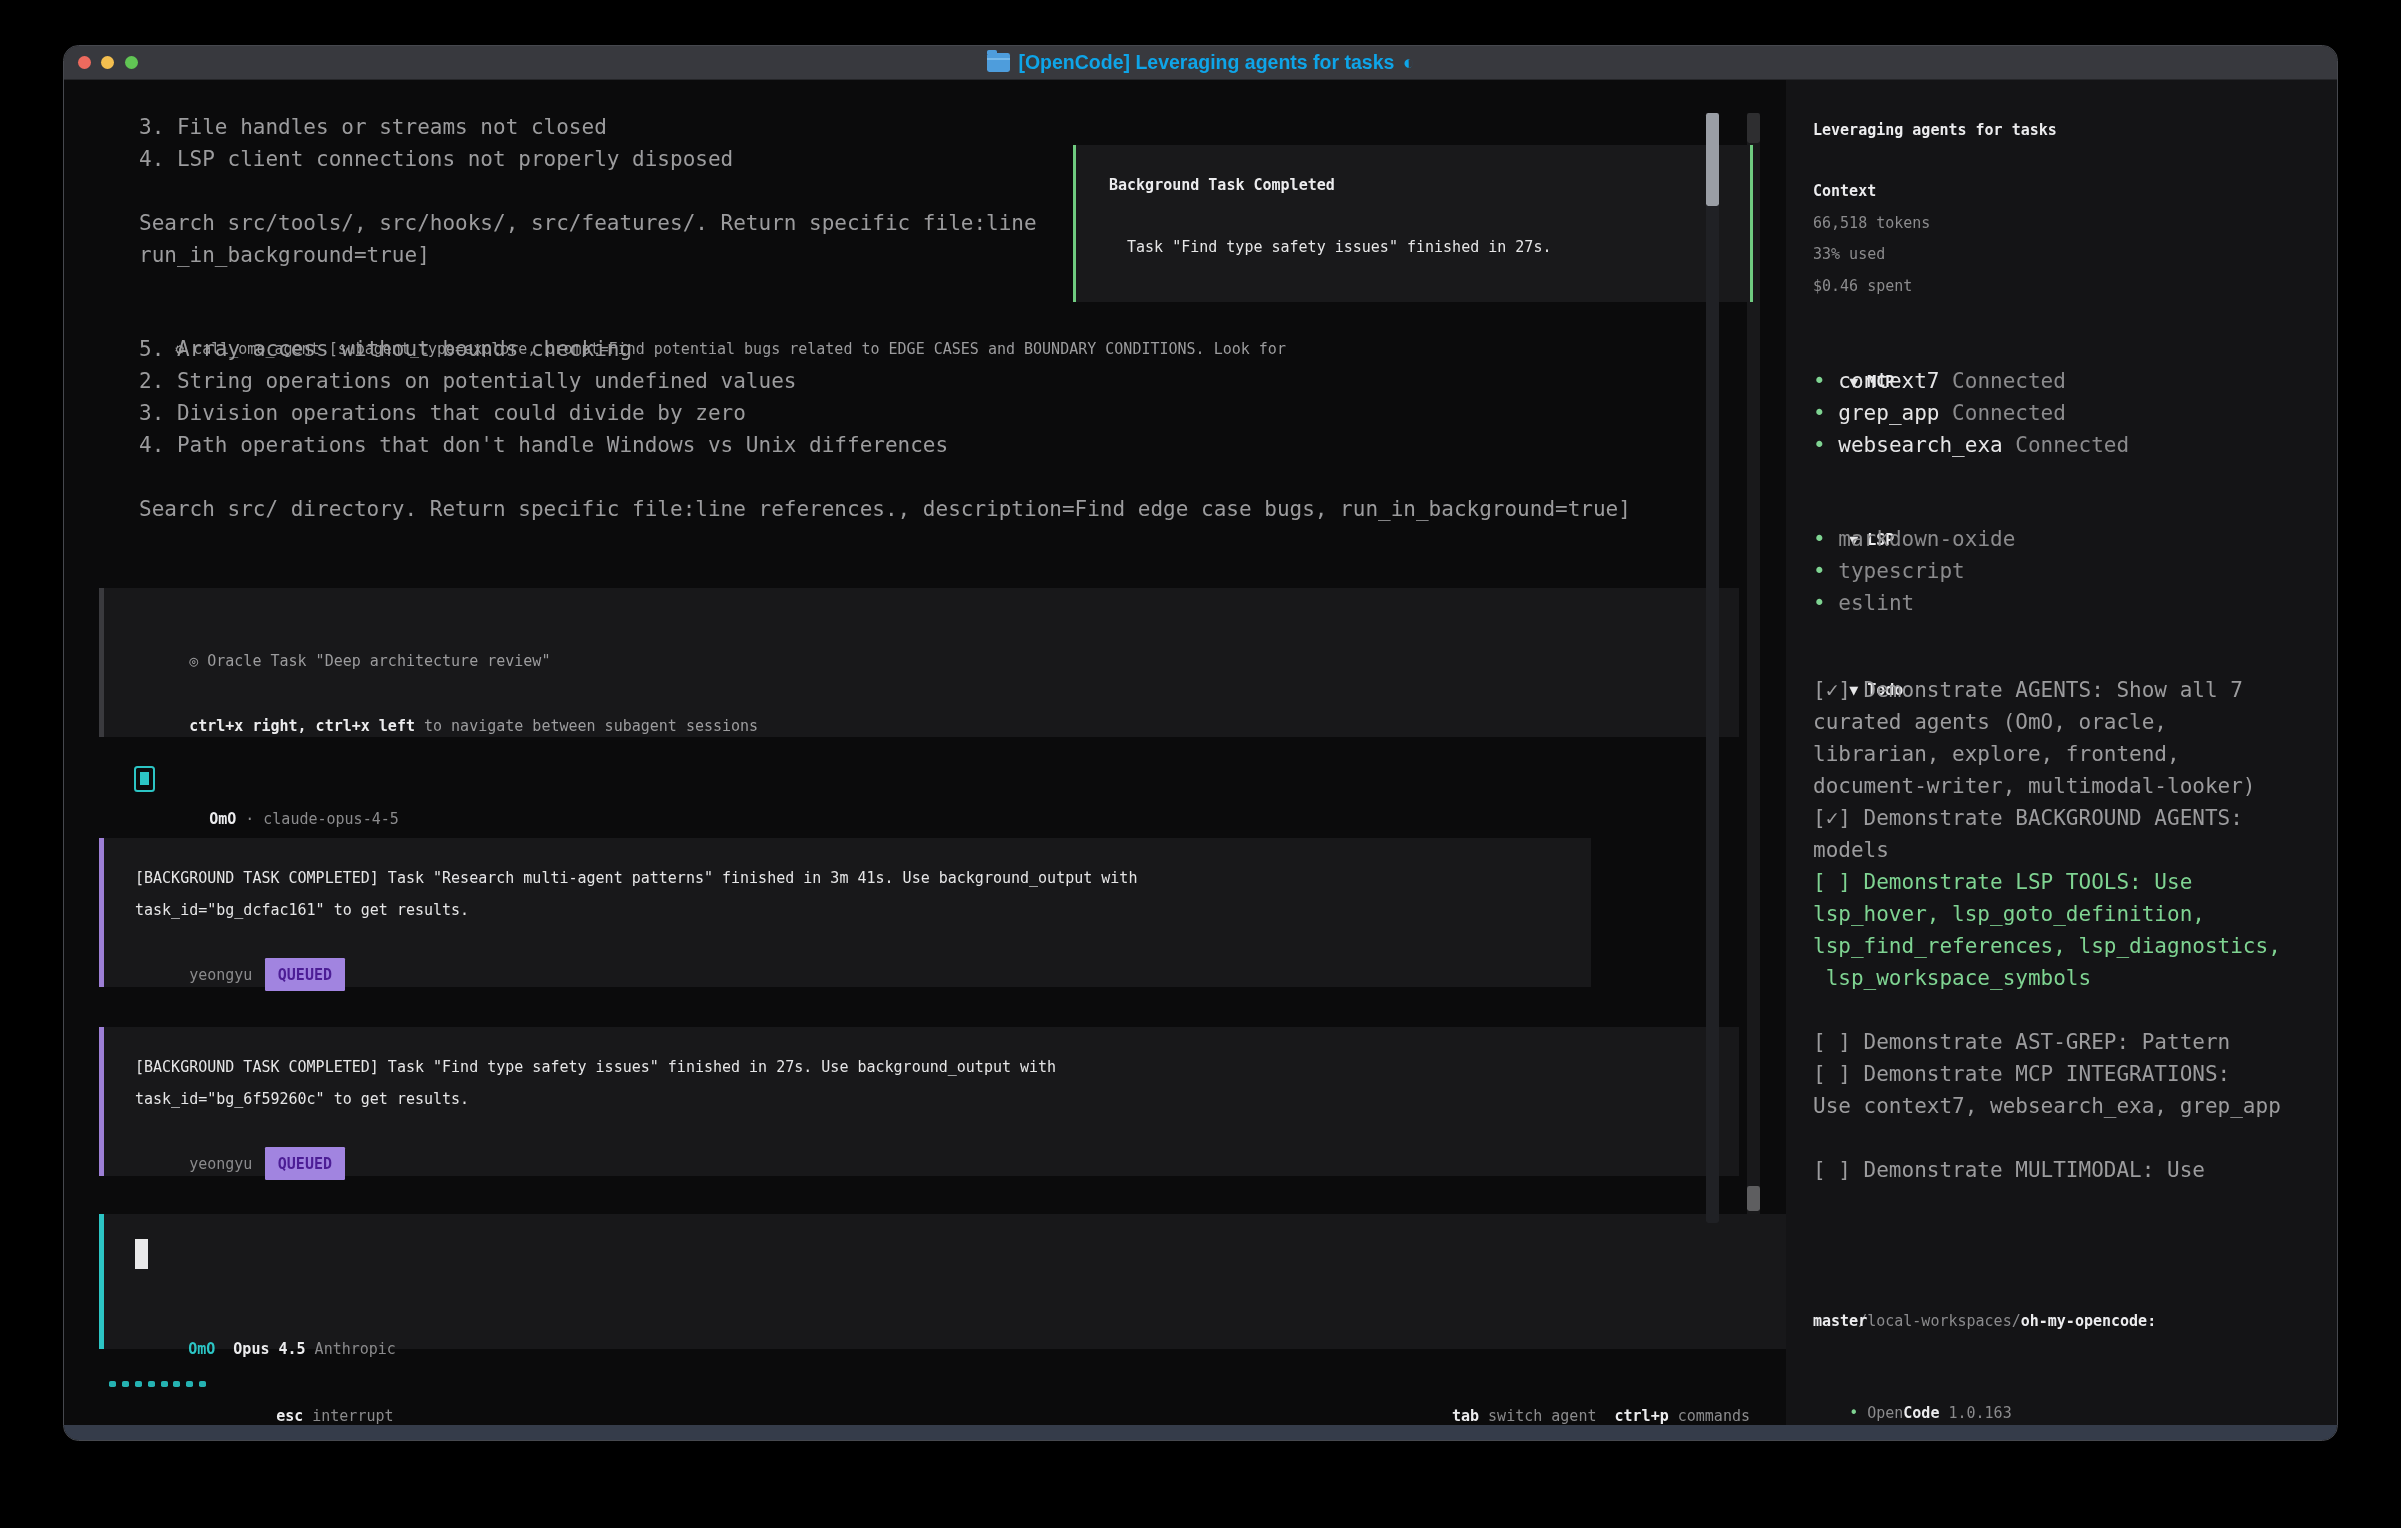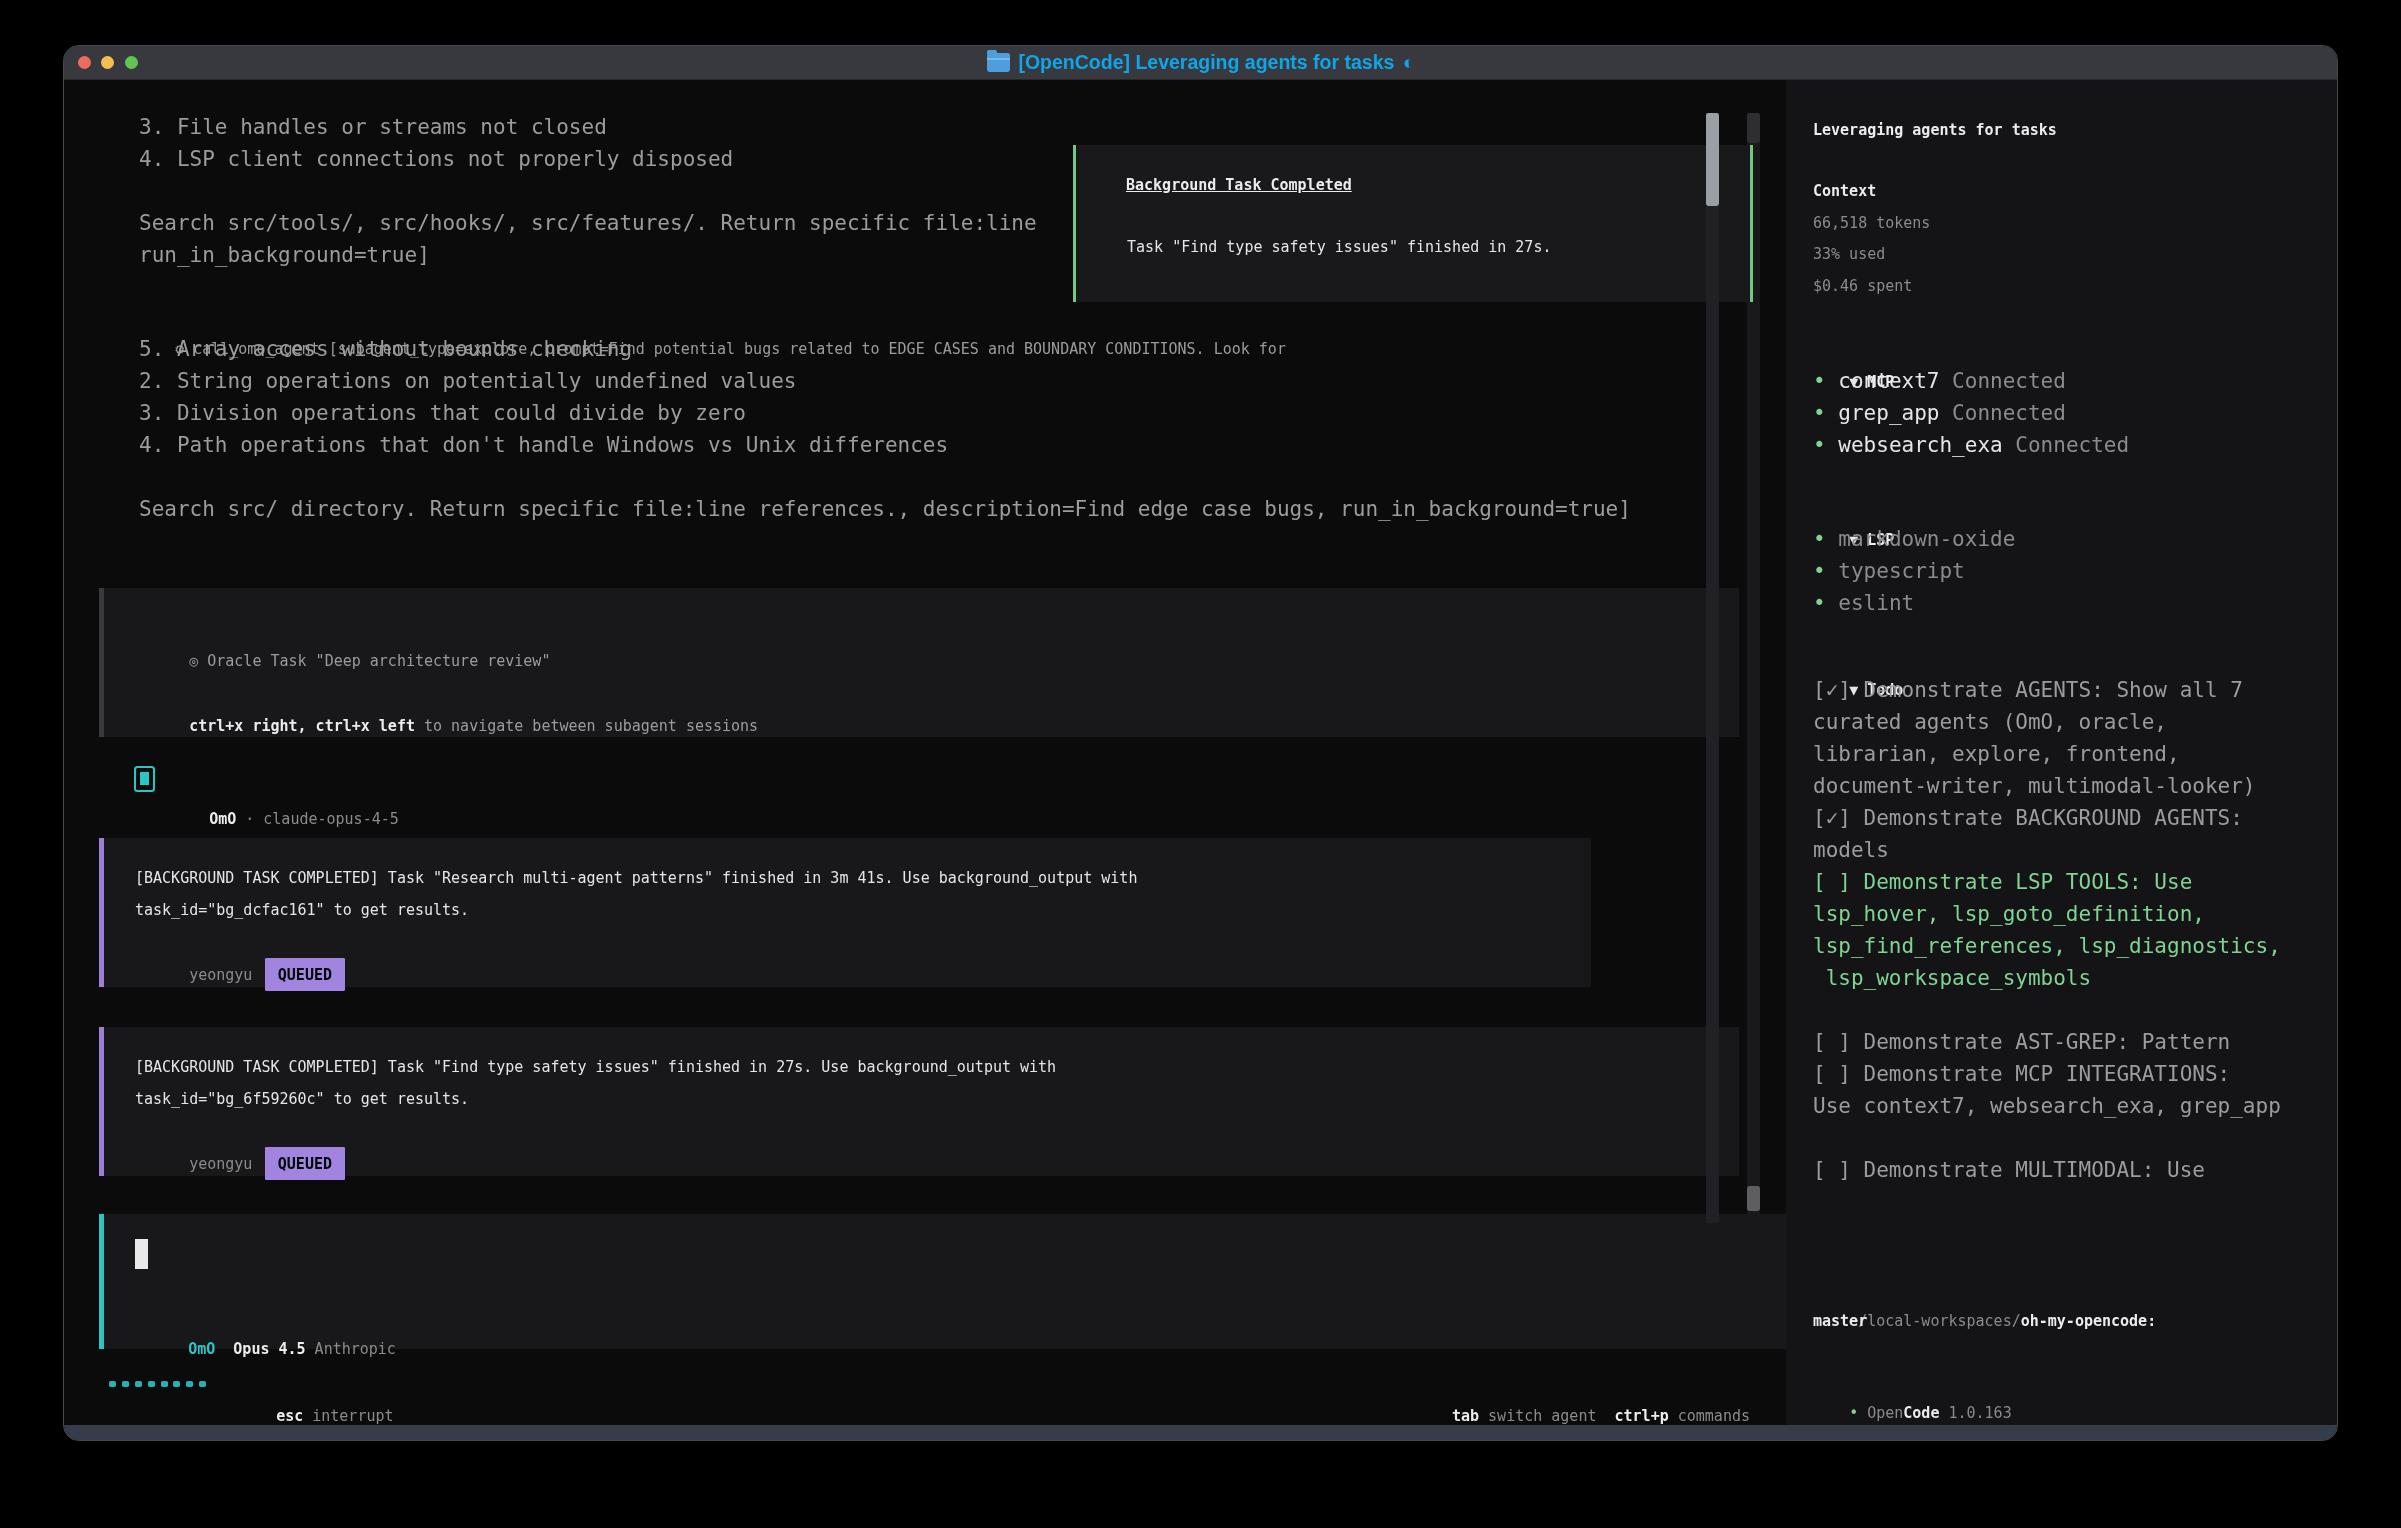--- a/index.html
+++ b/index.html
@@ -38,21 +38,21 @@
   .bwhite { color:#ececee; font-weight:bold; }
   .green { color:#7fd492; }
   .teal { color:#2cc5c5; }
 
   .panel { position:absolute; background:#18181a; }
   .bl-gray { border-left:5.9px solid #3a3a3e; }
   .bl-purple { border-left:5.9px solid #9d7fd6; }
   .bl-teal { border-left:5.9px solid #2cc5c5; }
 
   .badge { display:inline-block; margin-left:12.4px; padding:0.6px 13px;
-    background:#a184e0; color:#000000; font-weight:bold; border-radius:1.2px; }
+    background:#a184e0; color:#4c1d95; font-weight:bold; border-radius:1.2px; }
 
   .notif { position:absolute; left:1009px; top:99px; width:680px; height:157px;
     background:#19191b; border-left:3px solid #6fcb80; border-right:3px solid #6fcb80; }
 
   .omo-icon { position:absolute; display:inline-block; width:21px; height:26px;
     border:2.4px solid #2cc5c5; border-radius:3.5px; }
   .omo-icon::after { content:""; position:absolute; left:3.5px; top:4.1px; width:9.5px; height:13px; background:#2cc5c5; }
 
   .cursor { position:absolute; width:13px; height:29.5px; background:#e9e9ea; }
 
@@ -100,21 +100,21 @@
   <div class="rows" style="left:75px; top:287px;">
       <div class="tline gray">5. Array access without bounds checking</div>
       <div class="tline gray">2. String operations on potentially undefined values</div>
       <div class="tline gray">3. Division operations that could divide by zero</div>
       <div class="tline gray">4. Path operations that don't handle Windows vs Unix differences</div>
       <div class="tline gray"></div>
       <div class="tline gray">Search src/ directory. Return specific file:line references., description=Find edge case bugs, run_in_background=true]</div>
     </div>
 
   <div class="notif">
-    <div class="mline bwhite" style="left:50px; top:23.6px;text-decoration:underline;">Background Task Completed</div>
+    <div class="mline bwhite" style="left:33px; top:23.6px;">Background Task Completed</div>
     <div class="mline white" style="left:51px; top:86px;">Task "Find type safety issues" finished in 27s.</div>
   </div>
 
   <div class="panel bl-gray" style="left:35px; top:542px; width:1640px; height:149px;">
     <div class="mline gray" style="left:31px; top:25.4px;">
       <span>◎</span><span> Oracle Task "Deep architecture review"</span>
     </div>
     <div class="mline" style="left:31px; top:90px;">
       <span class="bwhite">ctrl+x right, ctrl+x left</span><span class="gray"> to navigate between subagent sessions</span>
     </div>

